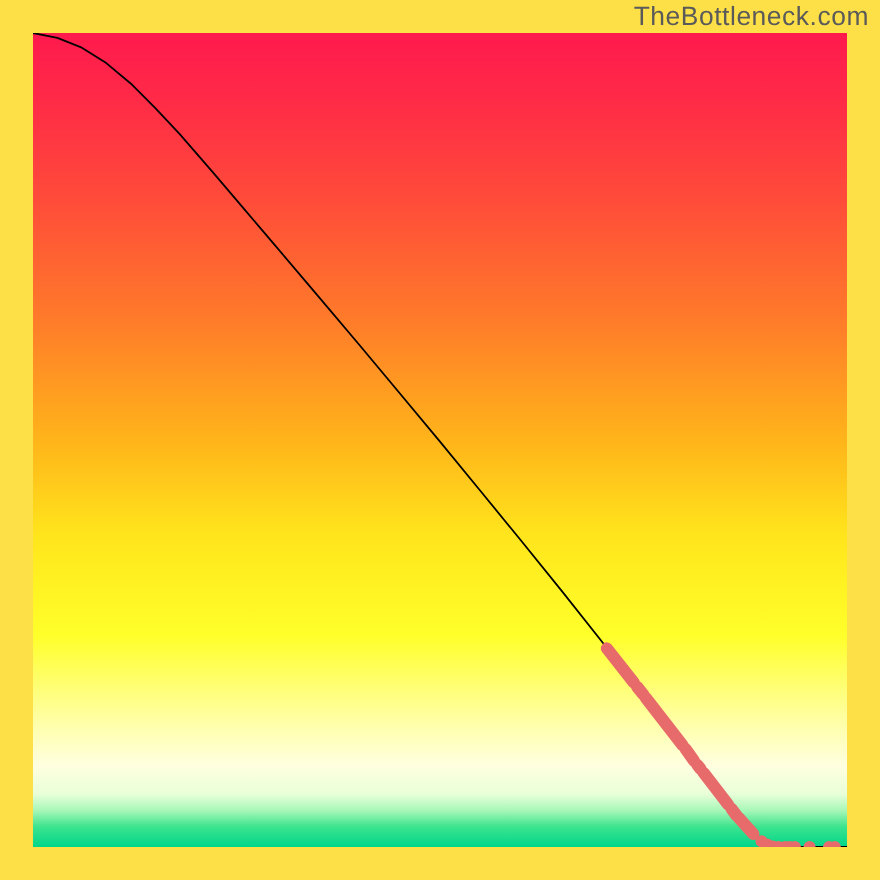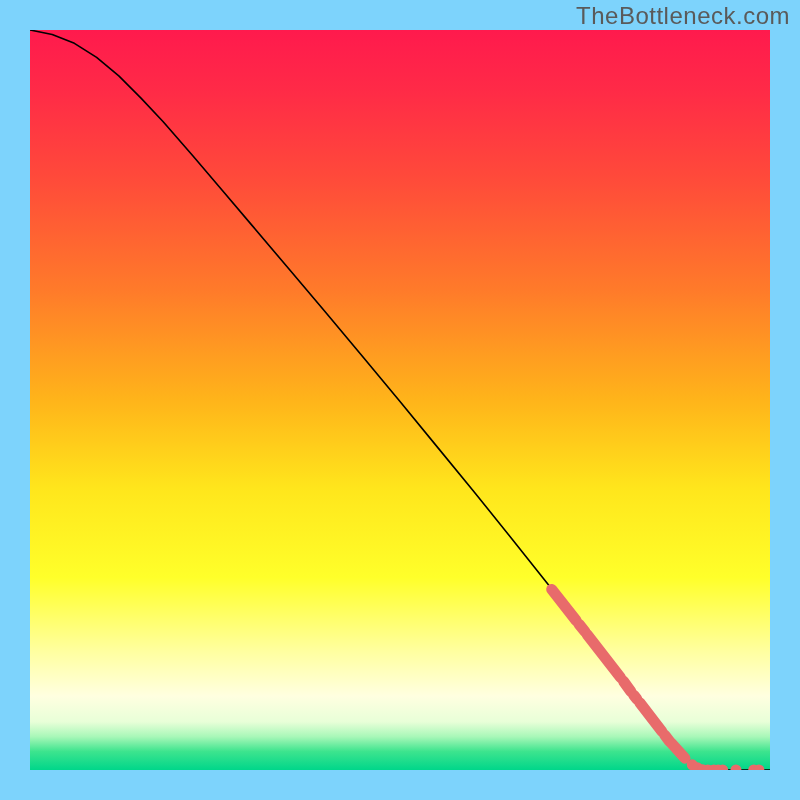--- a/index.html
+++ b/index.html
@@ -1,21 +1,21 @@
 <!DOCTYPE html>
 <html><head>
 <meta charset="utf-8">
 <style>
   * { margin: 0; padding: 0; box-sizing: border-box; }
   html, body { width: 800px; height: 800px; overflow: hidden; background: #000; }
   .frame {
     position: relative;
     width: 800px;
     height: 800px;
-    background: #7dd3fc;
+    background: #fde047;
   }
   .watermark {
     position: absolute;
     top: 2px;
     right: 10px;
     font-family: Arial, Helvetica, sans-serif;
     font-size: 24px;
     color: #5a5a5a;
     letter-spacing: 0.5px;
   }

